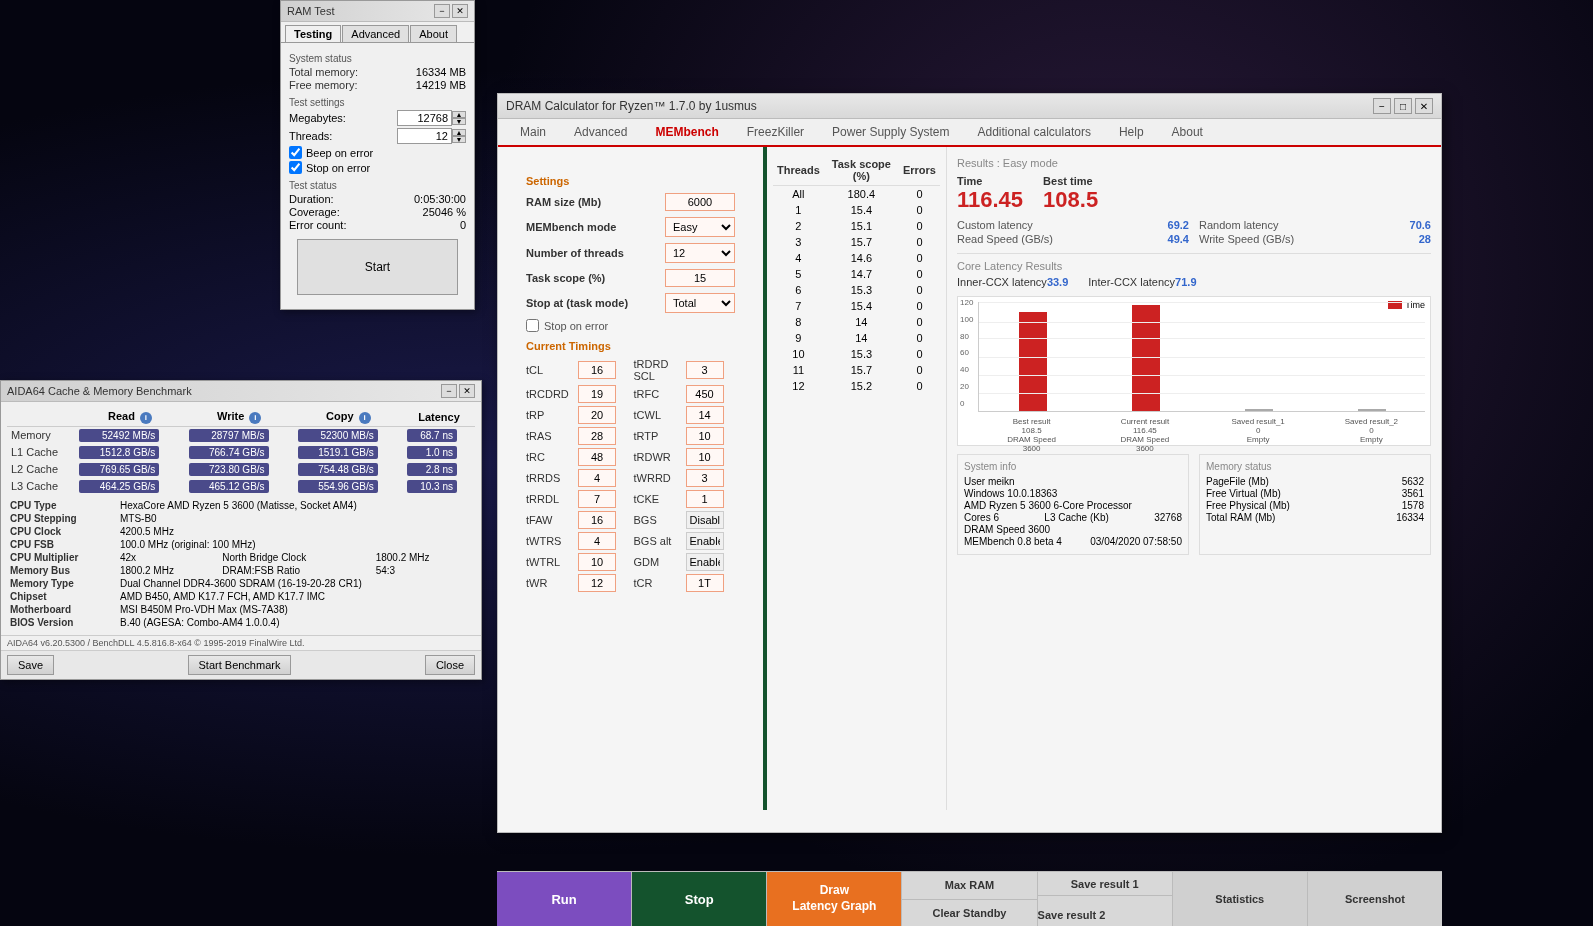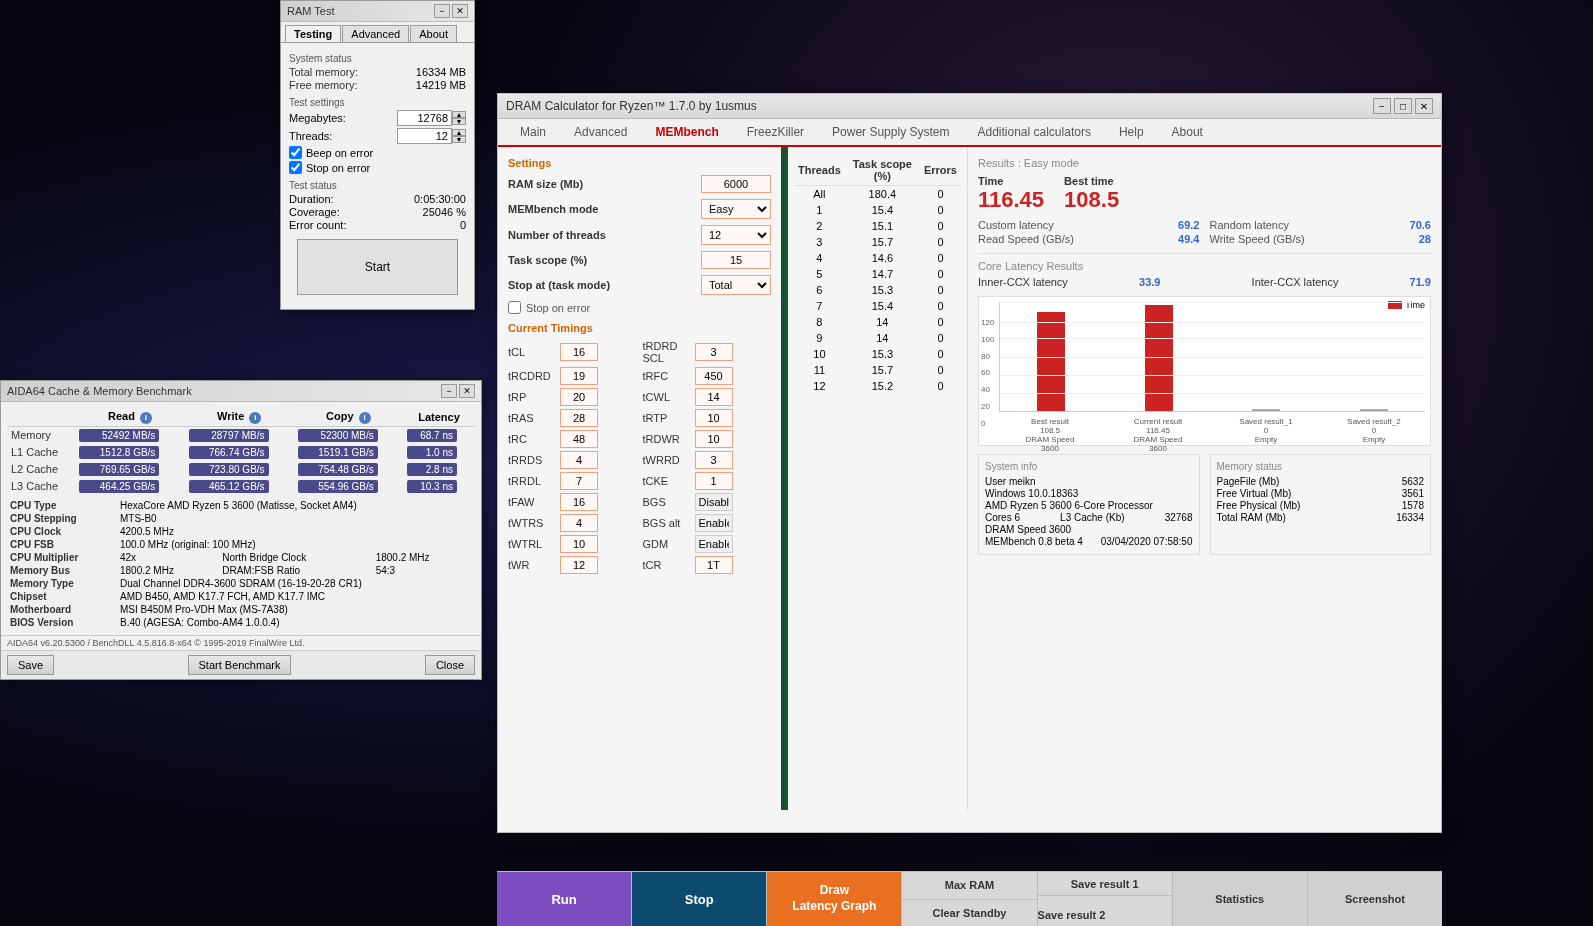--- a/index.html
+++ b/index.html
@@ -130,21 +130,21 @@
       font-size: 12px;
       cursor: pointer;
       color: #555;
       border-bottom: 2px solid transparent;
       margin-bottom: -2px;
     }
     .dram-tab.active { color: #cc0000; border-bottom: 2px solid #cc0000; font-weight: 600; }
     .dram-body { display: flex; height: calc(100% - 75px); }
     
     
-    .dram-left { width: 290px; padding: 10px; border-right: 7px solid #14532d; overflow-y: auto; }
+    .dram-left { width: 269px; padding: 28px; border-right: 4px solid #14532d; overflow-y: auto; }
     .dram-section-title { font-size: 11px; color: #cc6600; font-weight: 600; margin-bottom: 6px; }
     .dram-field-row { display: flex; align-items: center; margin-bottom: 6px; }
     .dram-field-label { font-size: 11px; color: #333; flex: 1; font-weight: bold; }
     .dram-field-input { width: 70px; border: 1px solid #f0a080; background: #fff8f5; padding: 2px 5px; font-size: 11px; text-align: center; }
     .dram-select { width: 70px; border: 1px solid #f0a080; background: #fff8f5; padding: 2px 3px; font-size: 11px; }
     .dram-checkbox-row { display: flex; align-items: center; gap: 5px; font-size: 11px; color: #555; margin-bottom: 8px; }
     
     .timings-section { margin-top: 8px; }
     .timings-grid { display: grid; grid-template-columns: 1fr 1fr; gap: 3px 6px; }
     .timing-row { display: flex; align-items: center; gap: 4px; }
@@ -184,21 +184,21 @@
       flex: 1;
       display: flex;
       align-items: center;
       justify-content: center;
       font-size: 13px;
       font-weight: 600;
       cursor: pointer;
       border-right: 1px solid #bbb;
     }
     .btn-run { background: #7c4dbf; color: #fff; }
-    .btn-stop { background: #0c4a6e; color: #fff; }
+    .btn-stop { background: #14532d; color: #fff; }
     .btn-draw { background: #e87020; color: #fff; font-size: 12px; text-align: center; line-height: 1.2; }
     .btn-maxram { background: #d8d8d8; color: #333; font-size: 11px; flex-direction: column; gap: 2px; }
     .btn-stats { background: #d0d0d0; color: #333; font-size: 11px; }
     .btn-screenshot { background: #d0d0d0; color: #333; font-size: 11px; }
   </style>
 </head>
 <body>
 
 <div class="bg"></div>
 
@@ -639,35 +639,35 @@
           <span style="font-size:11px;color:#3366cc;font-weight:600;">49.4</span>
         </div>
         <div style="display:flex;justify-content:space-between;gap:32px;">
           <span style="font-size:11px;color:#555;">Write Speed (GB/s)</span>
           <span style="font-size:11px;color:#3366cc;font-weight:600;">28</span>
         </div>
       </div>
 
       <div class="core-latency-section">
         <div style="font-size:11px;color:#888;margin-bottom:4px;">Core Latency Results</div>
-        <div style="display:flex;justify-content:space-between;gap:12px;">
+        <div style="display:flex;justify-content:flex-start;">
           <span style="font-size:11px;color:#333;">Inner-CCX latency</span>
           <span style="font-size:11px;color:#3366cc;font-weight:600;margin-right:20px;">33.9</span>
           <span style="font-size:11px;color:#333;">Inter-CCX latency</span>
           <span style="font-size:11px;color:#3366cc;font-weight:600;">71.9</span>
         </div>
       </div>
 
       <div style="position:relative;margin-top:8px;border:1px solid #ddd;background:#fff;height:150px;">
         <div style="position:absolute;right:5px;top:3px;display:flex;align-items:center;gap:3px;font-size:9px;">
           <div style="width:14px;height:8px;background:#cc2222;"></div>
           <span>Time</span>
         </div>
 
-        <div style="position:absolute;left:2px;top:21px;height:110px;display:flex;flex-direction:column;justify-content:space-between;font-size:8px;color:#666;">
+        <div style="position:absolute;left:2px;top:1px;height:110px;display:flex;flex-direction:column;justify-content:space-between;font-size:8px;color:#666;">
           <span>120</span>
           <span>100</span>
           <span>80</span>
           <span>60</span>
           <span>40</span>
           <span>20</span>
           <span>0</span>
         </div>
 
         <div style="position:absolute;left:20px;right:5px;top:5px;height:110px;display:flex;align-items:flex-end;gap:6px;border-left:1px solid #ccc;border-bottom:1px solid #ccc;">

